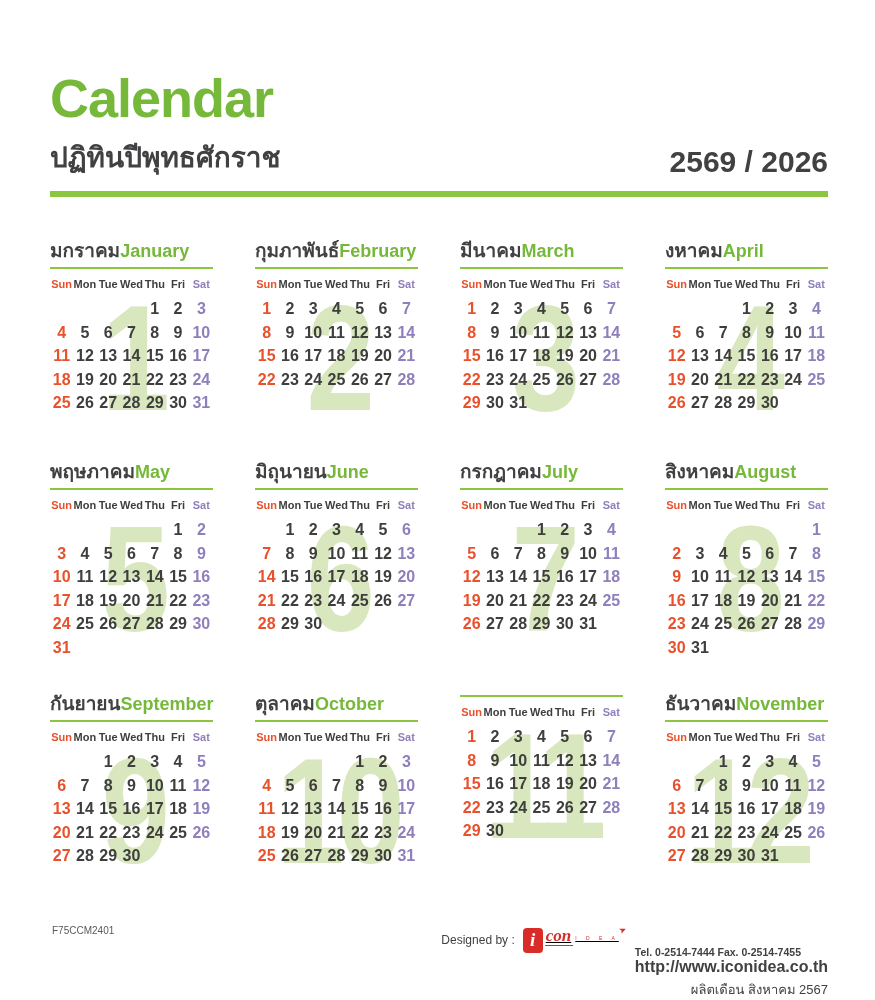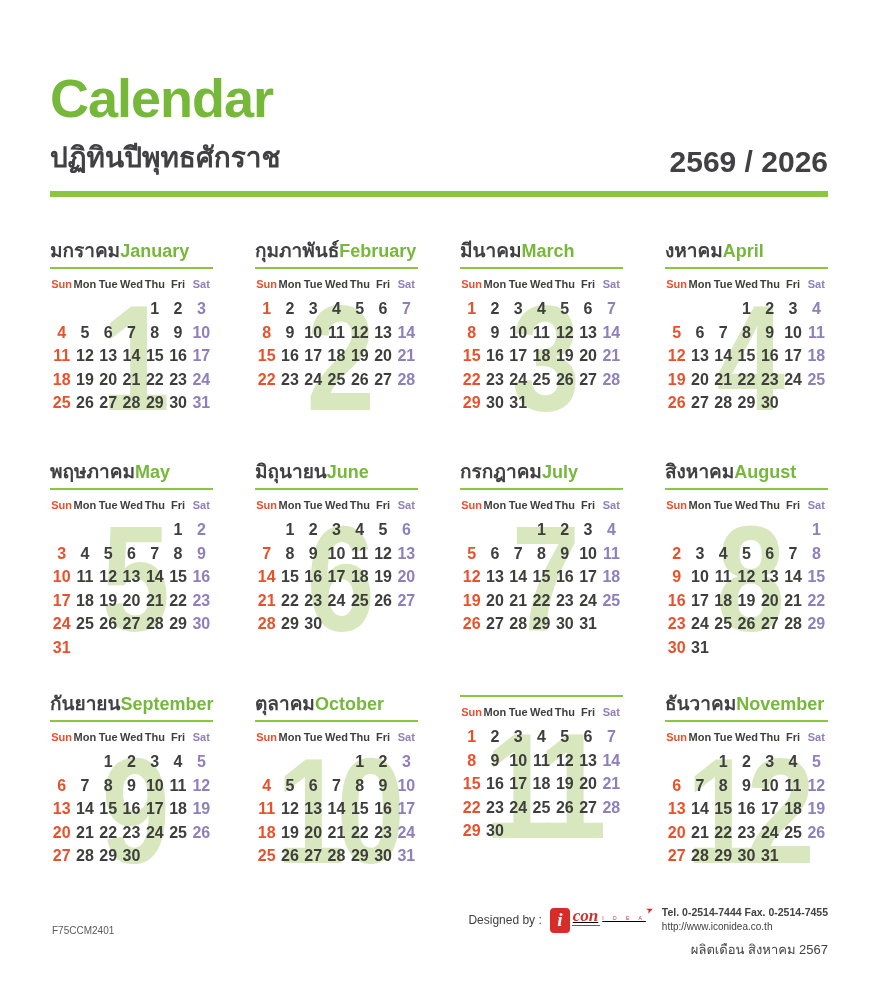--- a/index.html
+++ b/index.html
@@ -84,23 +84,23 @@
     font-family:"Liberation Serif","DejaVu Serif",serif;
     font-style:italic;font-weight:bold;font-size:17px;line-height:16px;
     color:var(--logo-red);border-bottom:1.5px solid var(--logo-red);
     padding:0 2px 1px 1px;
   }
   .logo-idea{font-size:5px;letter-spacing:4px;color:var(--logo-red);margin-top:2px;padding-left:2px;}
   .logo-arrow{
     position:absolute;right:0;top:-3px;color:var(--logo-red);
     font-size:9px;transform:rotate(-25deg);
   }
-  .contact{display:flex;flex-direction:column;align-items:flex-start;text-align:left;}
+  .contact{display:flex;flex-direction:column;align-items:flex-start;text-align:left;margin-top:40px;}
   .tel-line{font-size:10.5px;font-weight:bold;color:var(--dark);line-height:14px;}
-  .url-line{font-size:10px;font-weight:normal;color:var(--dark);line-height:16px;}
+  .url-line{font-size:16px;font-weight:bold;color:var(--dark);line-height:16px;}
   .produced{font-size:13px;color:var(--dark);margin-top:4px;}
 </style>
 </head>
 <body>
 
 <div class="page">
 
   <div class="header">
     <div class="title">Calendar</div>
     <div class="sub-row">

